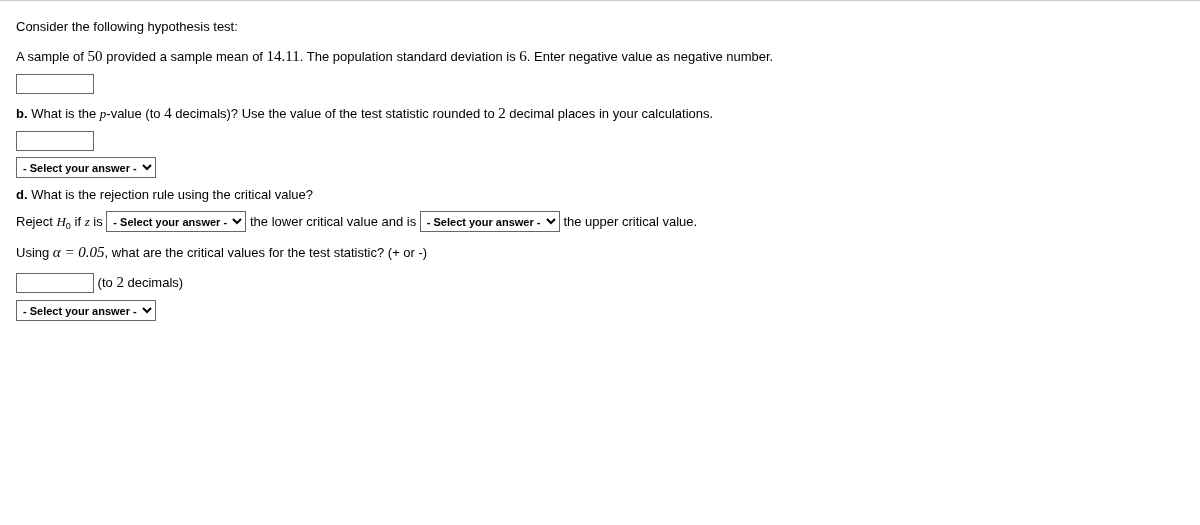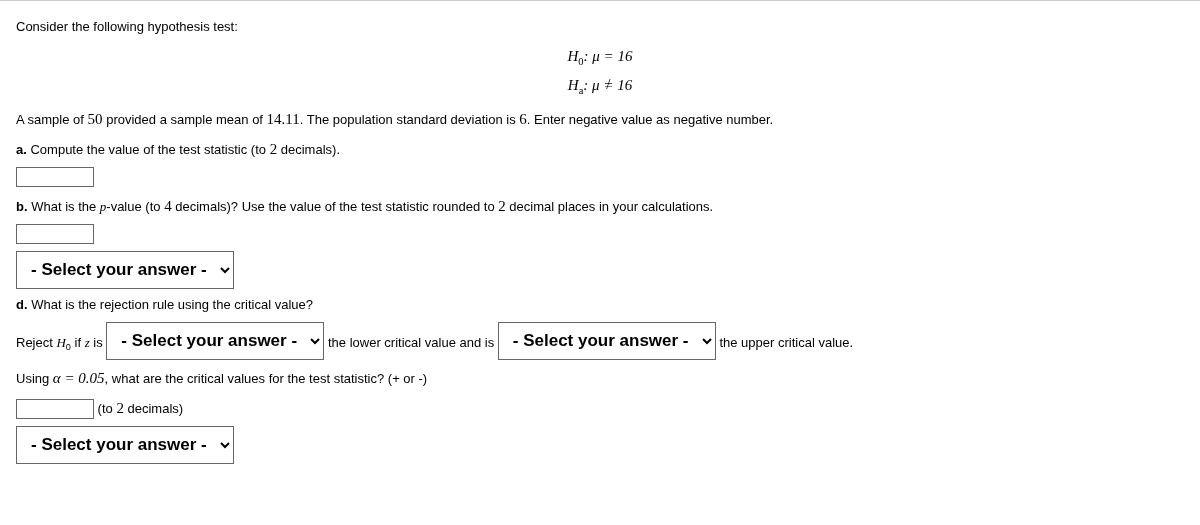--- a/index.html
+++ b/index.html
@@ -29,54 +29,43 @@
     .mathnum { font-family:Liberation Serif, serif; font-size: 15px; }
     input.text-input {
       border: 1px solid #666;
       height: 20px;
       width: 78px;
       font-size: 12px;
       padding: 1px 3px;
     }
     select.answer-select {
       border: 1px solid #666;
-      font-size: 17px;
+      font-size: 11px;
       font-weight: bold;
-      height: 38px;
-      padding: 1px 10px;
+      height: 21px;
+      padding: 1px 2px;
       background: #fff;
     }
     .row { margin: 6px 8px; }
     .bold { font-weight: bold; }
     .neq { display:inline-block; position:relative; }
     .neq::after { content:"/"; position:absolute; left:3px; top:-1px; font-style:normal;}
   </style>
 </head>
 <body>
 
 <div class="container">
 
   <div class="row">Consider the following hypothesis test:</div>
 
-  <div class="hypotheses">
-    <div class="hyp-line">
-      <span class="mathit">H</span><span class="sub">0</span><span class="mathit">:&nbsp;μ = 16</span>
-    </div>
-    <div class="hyp-line">
-      <span class="mathit">H</span><span class="sub mathit">a</span><span class="mathit">:&nbsp;μ </span><span class="mathit neq">=</span><span class="mathit"> 16</span>
-    </div>
-  </div>
 
   <div class="row">
     <span>A sample of </span><span class="mathnum">50</span><span> provided a sample mean of </span><span class="mathnum">14.11</span><span>. The population standard deviation is </span><span class="mathnum">6</span><span>. Enter negative value as negative number.</span>
   </div>
 
-  <div class="row">
-    <span class="bold">a.</span><span> Compute the value of the test statistic (to </span><span class="mathnum">2</span><span> decimals).</span>
-  </div>
   <div class="row">
     <input type="text" class="text-input" style="">
   </div>
 
   <div class="row">
     <span class="bold">b.</span><span> What is the </span><span class="mathit">p</span><span>-value (to </span><span class="mathnum">4</span><span> decimals)? Use the value of the test statistic rounded to </span><span class="mathnum">2</span><span> decimal places in your calculations.</span>
   </div>
   <div class="row">
     <input type="text" class="text-input" style="">
   </div>

